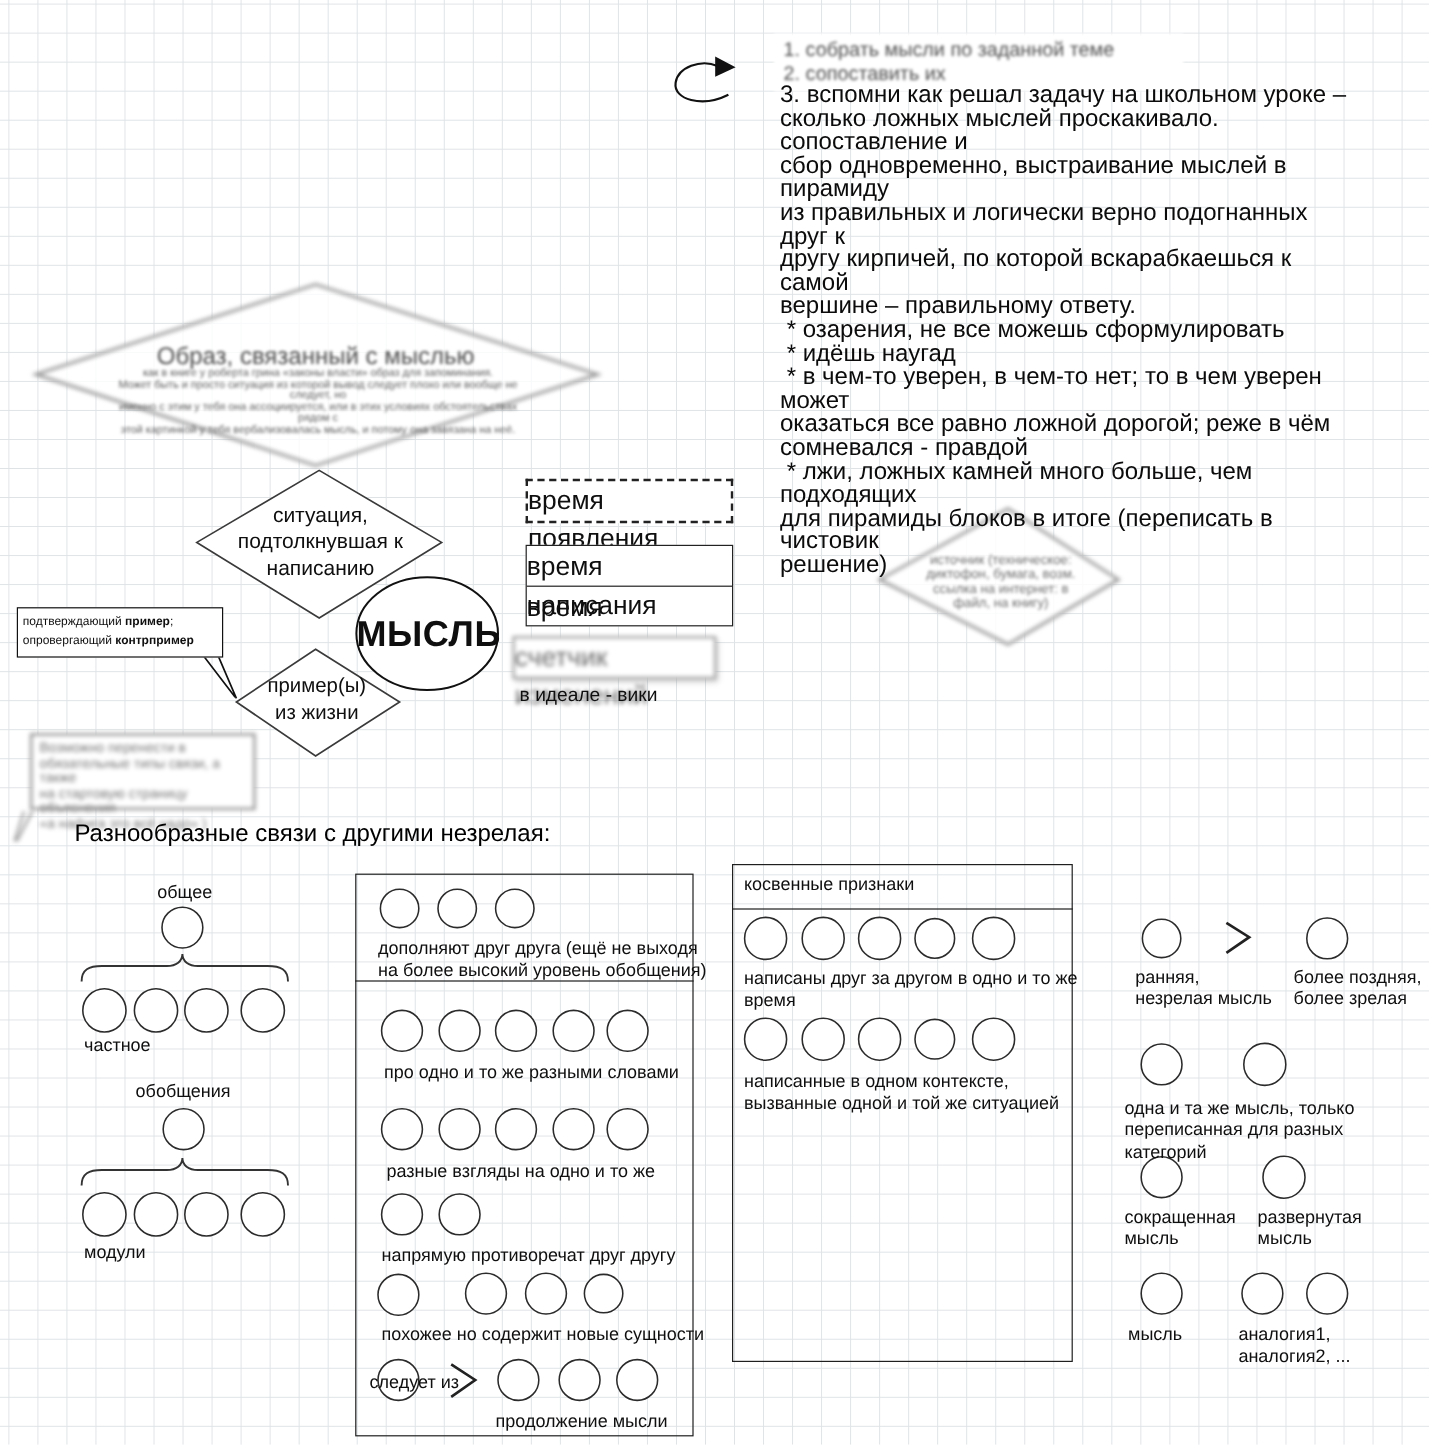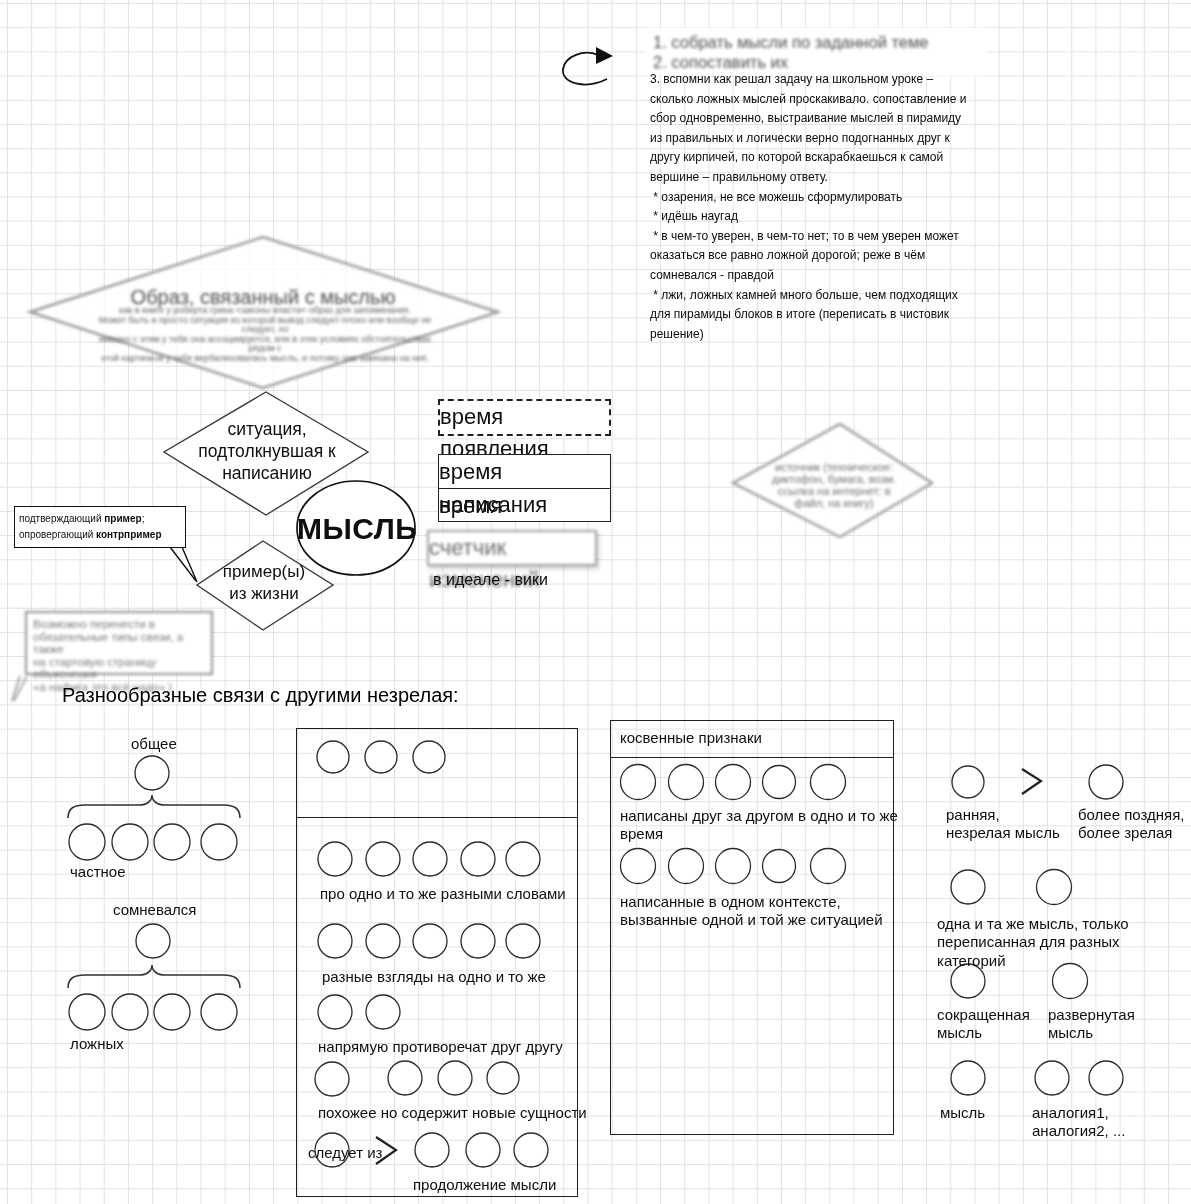--- a/index.html
+++ b/index.html
@@ -9,21 +9,21 @@
     background-image:
       linear-gradient(#dfe3e6 1px, transparent 1px),
       linear-gradient(90deg, #dfe3e6 1px, transparent 1px);
     background-size:24.2px 24.2px;background-position:7px 3px;
   }
   svg.overlay{position:absolute;left:0;top:0;z-index:1;}
   .t{position:absolute;z-index:2;white-space:pre-line;font-size:15px;line-height:1.22;}
   .center{text-align:center;}
   .notes-blur{position:absolute;left:645px;top:28px;width:325px;z-index:2;background:#fff;
     padding:4px 8px;filter:blur(1.4px);color:#4e4e4e;font-size:16.5px;line-height:20px;}
-  .notes-body{left:650px;top:70px;width:485px;font-size:12px;line-height:19.6px;color:#0b0b0b;}
+  .notes-body{left:650px;top:70px;width:485px;font-size:20px;line-height:19.6px;color:#0b0b0b;}
   .diamond-title{left:98px;top:285px;width:330px;font-size:20px;color:#4c4c4c;}
   .diamond-note{left:90px;top:306px;width:350px;font-size:9px;line-height:9.6px;color:#5d5d5d;}
   .blurred{filter:blur(1.5px);}
   .situation-label{left:178px;top:418px;width:178px;font-size:17.5px;line-height:22px;}
   .thought-label{left:297px;top:511px;width:118px;font-size:30px;font-weight:bold;letter-spacing:.5px;}
   .examples-label{left:198px;top:561px;width:132px;font-size:17px;line-height:22px;}
   .callout1{position:absolute;z-index:2;left:14px;top:506px;width:172px;height:42px;
     background:#fff;border:1.6px solid #111;padding:4px 8px 0 4px;
     box-sizing:border-box;font-size:10px;line-height:16px;}
   .timebox{position:absolute;z-index:2;left:438px;width:173px;background:#fff;box-sizing:border-box;
@@ -196,23 +196,25 @@
 
   <div class="todo-box" style="white-space:pre-line;">Возможно перенести в
 обязательные типы связи, а также
 на стартовую страницу объяснения
 «а нафига это всё надо» )</div>
 
   <div class="t heading">Разнообразные связи с другими незрелая:</div>
 
   <div class="t" style="left:131px;top:735px;">общее</div>
   <div class="t" style="left:70px;top:863px;">частное</div>
-  <div class="t" style="left:113px;top:901px;">сомневался</div>
-  <div class="t" style="left:70px;top:1035px;">ложных</div>
-
+  <div class="t" style="left:113px;top:901px;">обобщения</div>
+  <div class="t" style="left:70px;top:1035px;">модули</div>
+
+  <div class="t" style="left:315px;top:782px;">дополняют друг друга (ещё не выходя
+на более высокий уровень обобщения)</div>
   <div class="t" style="left:320px;top:885px;">про одно и то же разными словами</div>
   <div class="t" style="left:322px;top:968px;">разные взгляды на одно и то же</div>
   <div class="t" style="left:318px;top:1038px;">напрямую противоречат друг другу</div>
   <div class="t" style="left:318px;top:1104px;">похожее но содержит новые сущности</div>
   <div class="t" style="left:308px;top:1144px;">следует из</div>
   <div class="t" style="left:413px;top:1176px;">продолжение мысли</div>
 
   <div class="t" style="left:620px;top:729px;">косвенные признаки</div>
   <div class="t" style="left:620px;top:807px;">написаны друг за другом в одно и то же
 время</div>

